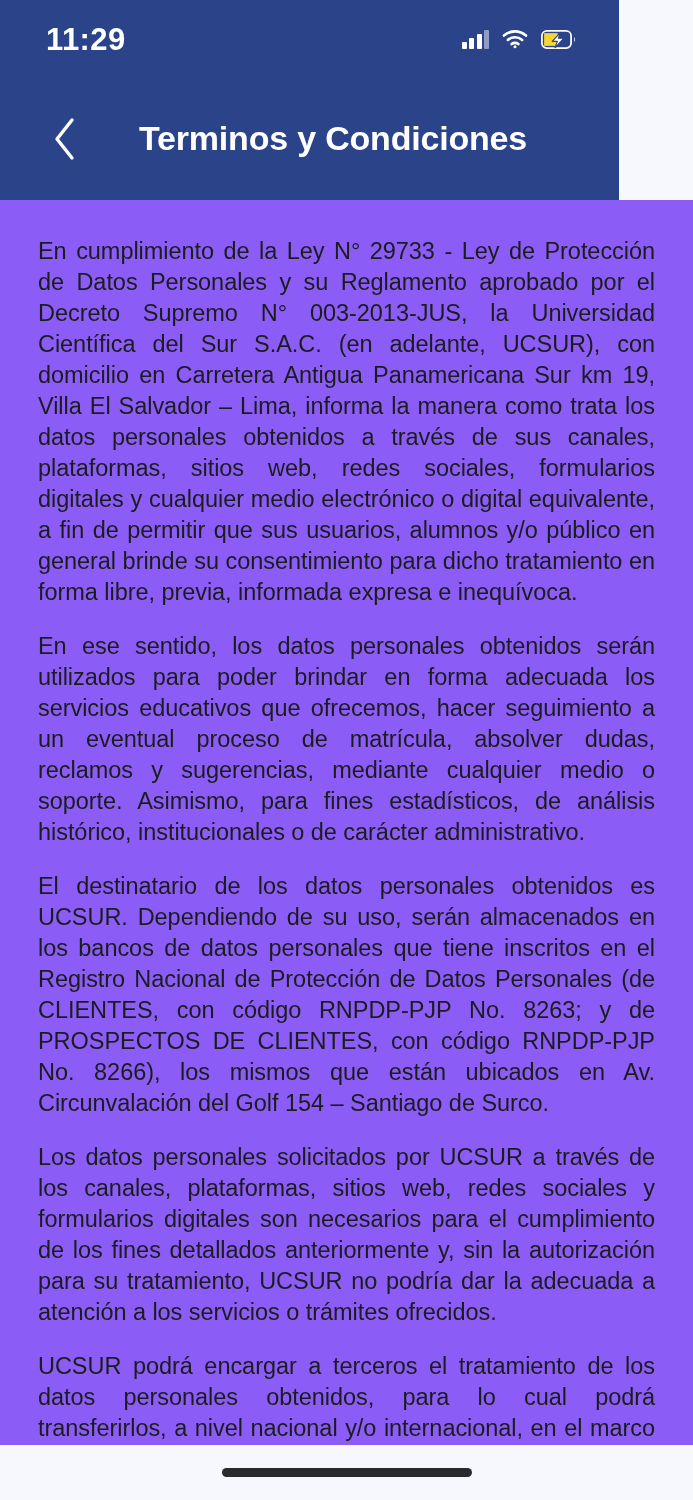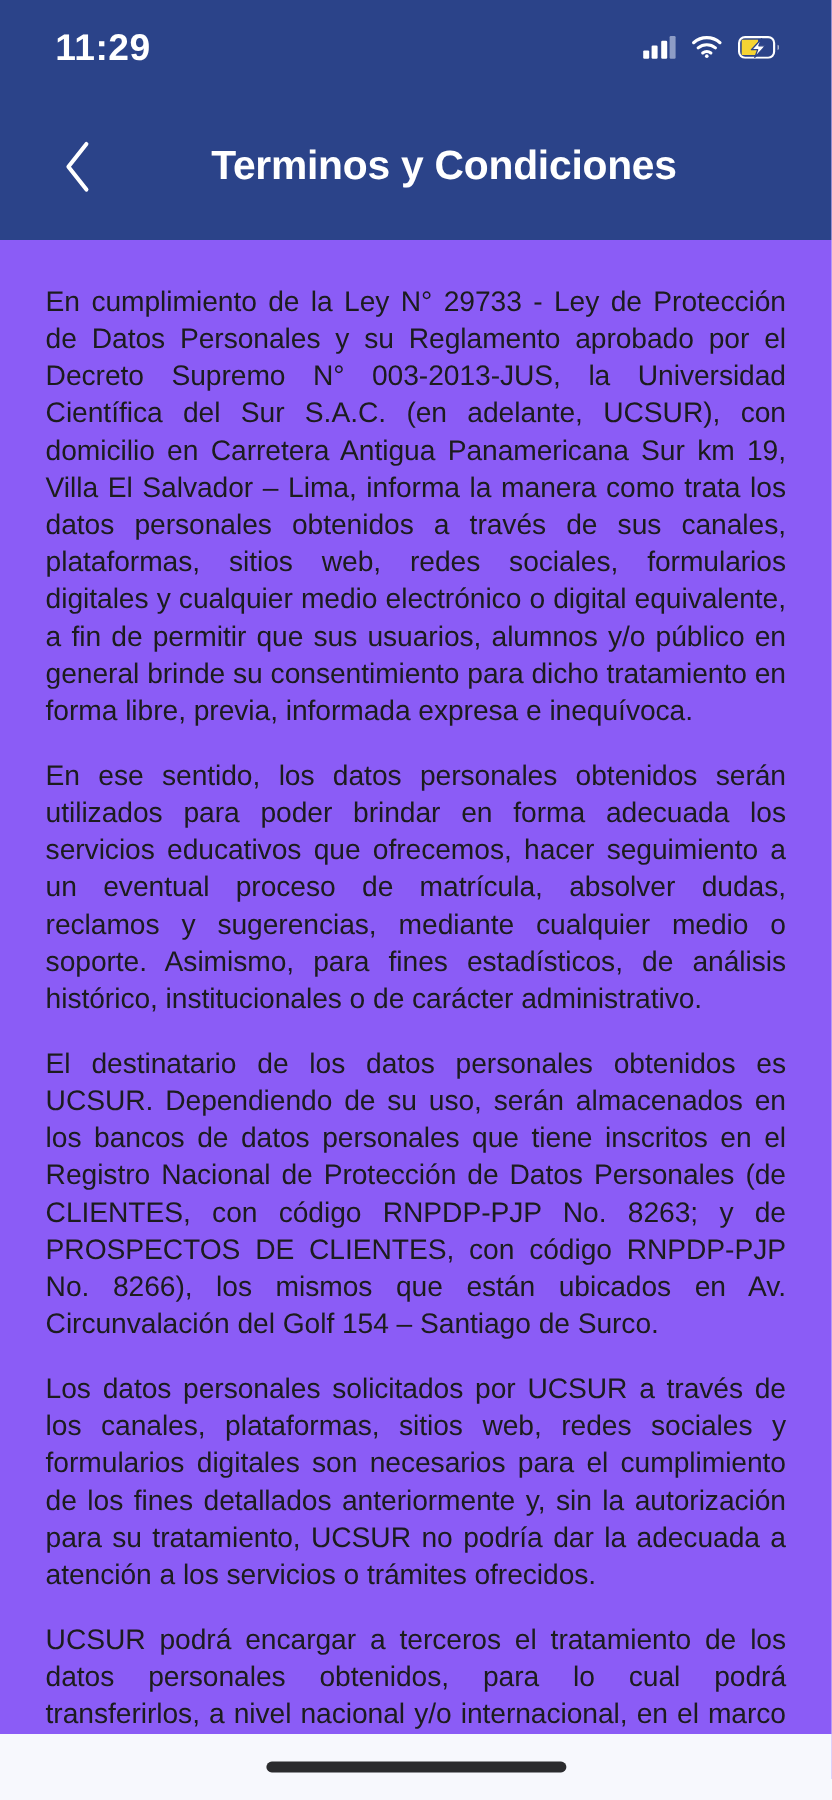--- a/index.html
+++ b/index.html
@@ -13,21 +13,21 @@
   body {
     font-family: "Liberation Sans", sans-serif;
     background: #f7f8fd;
     position: relative;
   }
 
   
   .header {
     position: absolute;
     top: 0; left: 0;
-    width: 693px;
+    width: 619px;
     height: 200px;
     background: #2b4389;
     overflow: hidden;
     text-decoration: underline;
   }
 
   .status-bar {
     position: absolute;
     top: 0; left: 0;
     width: 100%;

